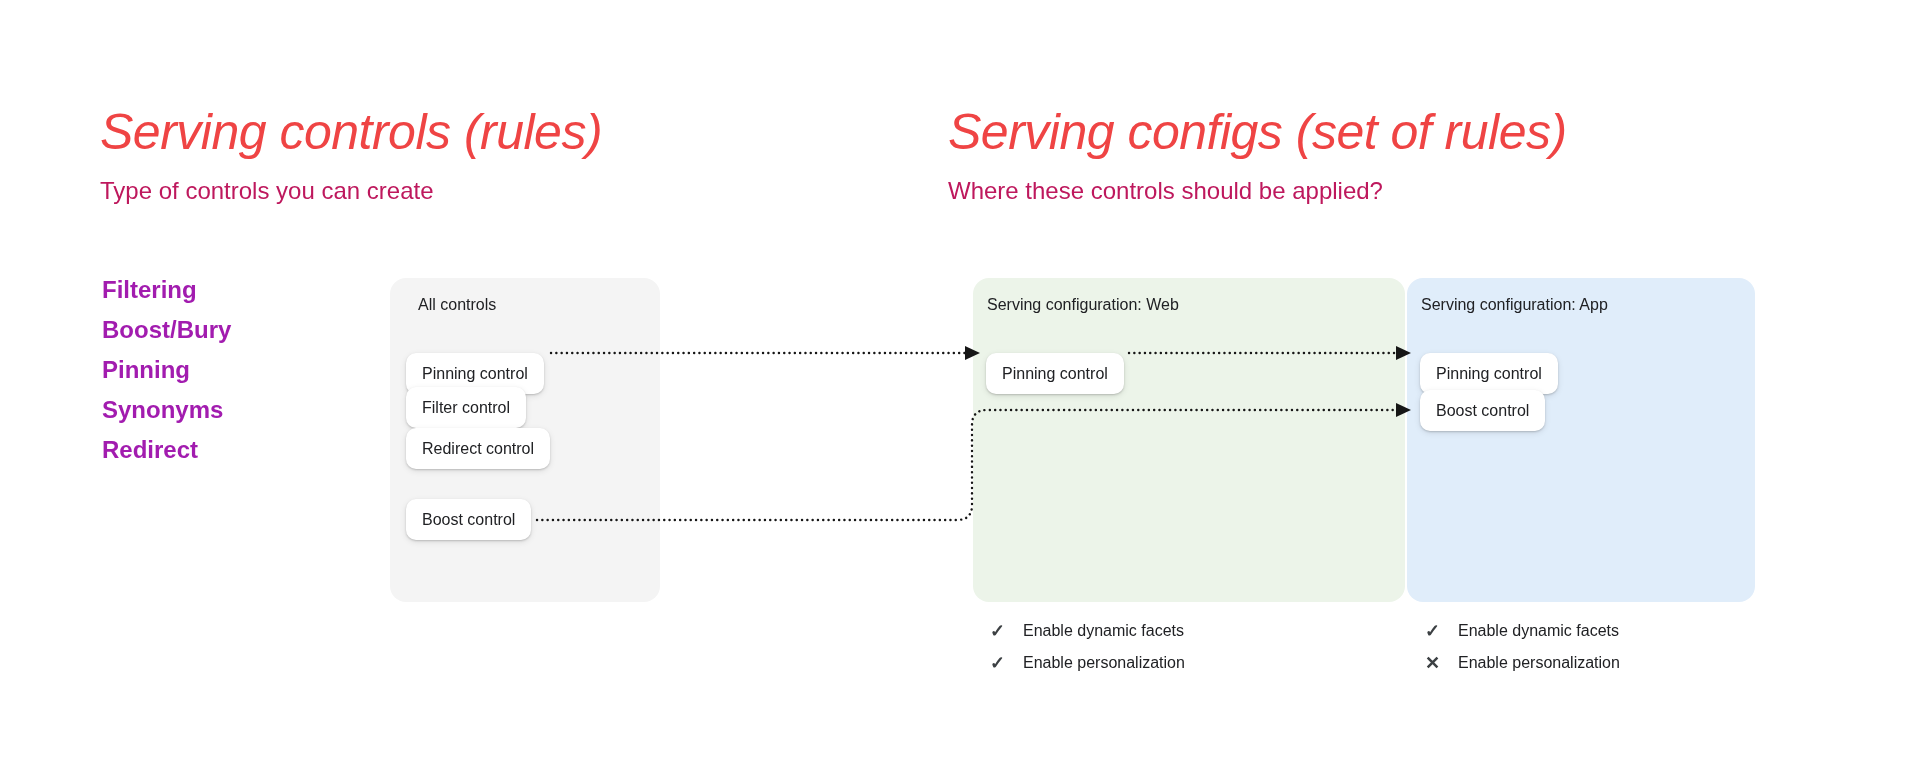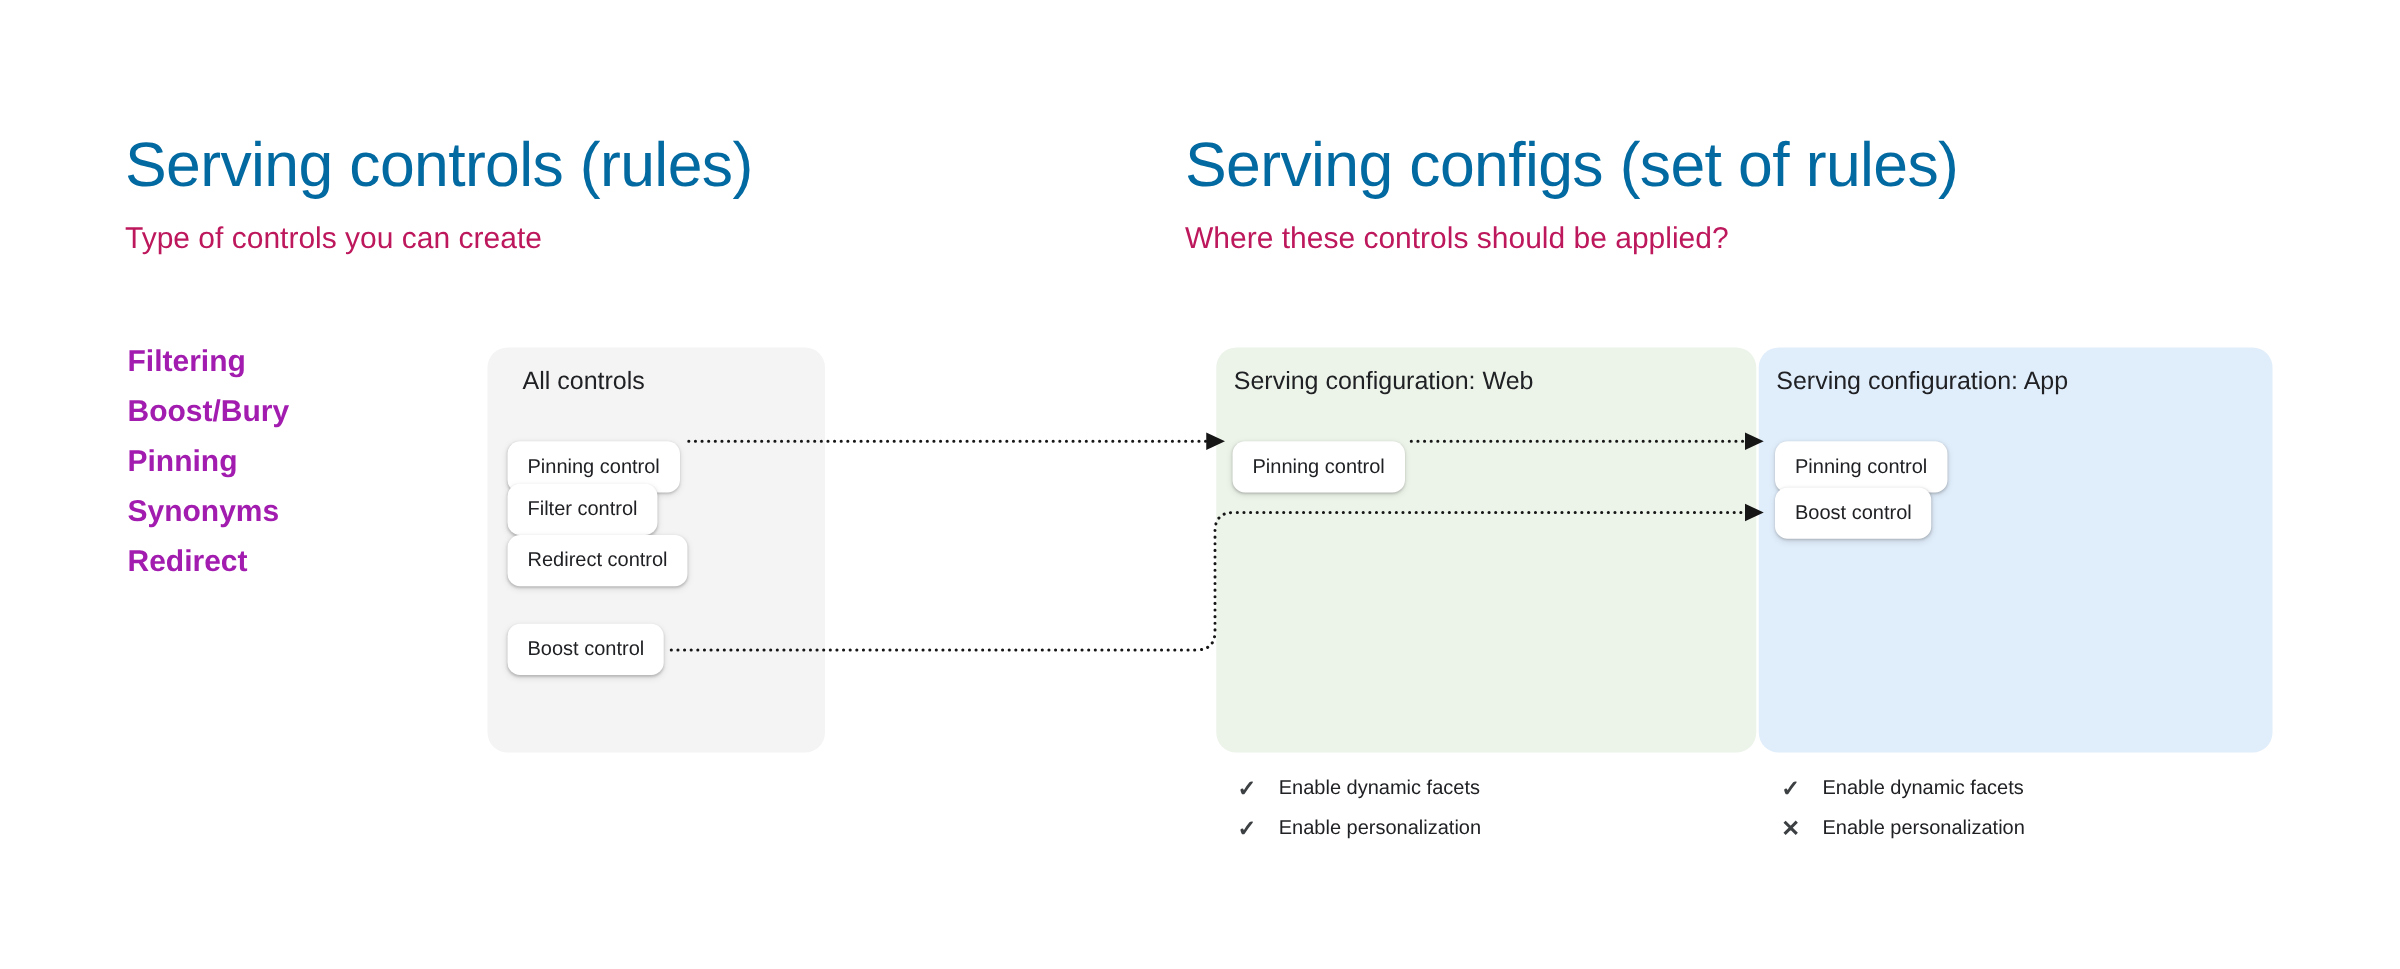--- a/index.html
+++ b/index.html
@@ -8,21 +8,21 @@
     width:1920px;height:775px;
     background:#ffffff;
     font-family:"Liberation Sans", sans-serif;
     color:#202124;
     overflow:hidden;
   }
   .title{
     position:absolute;top:106px;
     font-size:50px;line-height:52px;
     letter-spacing:-0.5px;
-    color:#0369a1;white-space:nowrap;
+    color:#ef4444;white-space:nowrap;font-style:italic;
   }
   .subtitle{
     position:absolute;top:176px;
     font-size:24px;line-height:30px;
     color:#be185d;white-space:nowrap;
   }
   .t-left{left:100px;}
   .t-right{left:948px;}
   .control-types{
     position:absolute;left:102px;top:270px;
@@ -33,24 +33,24 @@
     font-size:24px;font-weight:600;
     color:#a21caf;white-space:nowrap;
   }
   .card{
     position:absolute;top:278px;
     height:324px;border-radius:16px;
     box-sizing:border-box;
   }
   .card-all{left:390px;width:270px;background:#f4f4f4;}
   .card-web{left:973px;width:432px;background:#ecf4e9;}
-  .card-app{left:1407px;width:411px;background:#e0edfa;}
+  .card-app{left:1407px;width:348px;background:#e0edfa;}
   .card-label{
     position:absolute;top:17px;
-    font-size:20px;line-height:20px;color:#202124;white-space:nowrap;
+    font-size:16px;line-height:20px;color:#202124;white-space:nowrap;
   }
   .card-all .card-label{left:28px;}
   .card-web .card-label{left:14px;}
   .card-app .card-label{left:14px;}
   .chip{
     position:absolute;
     height:41px;line-height:41px;
     padding:0 16px;
     background:#ffffff;border-radius:10px;
     font-size:16px;color:#202124;white-space:nowrap;

